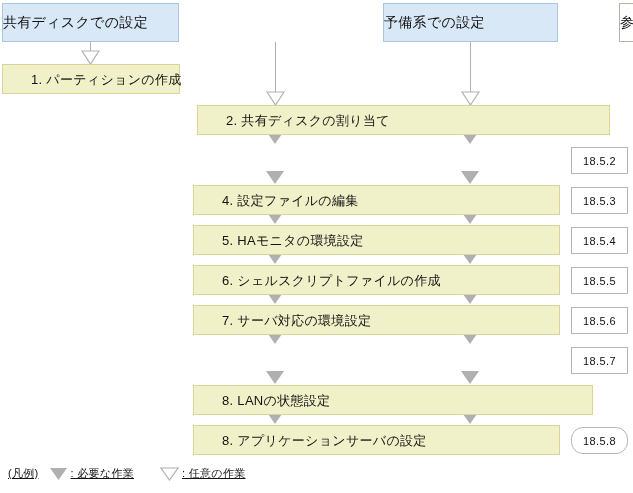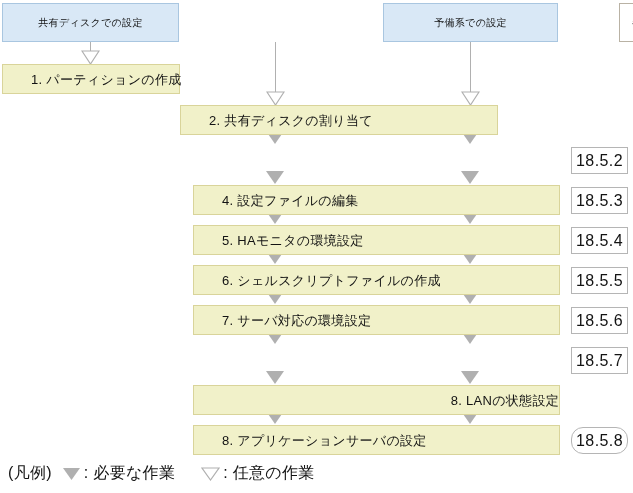--- a/index.html
+++ b/index.html
@@ -27,22 +27,22 @@
   }
 
   
   .col-header {
     position: absolute;
     box-sizing: border-box;
     background: #d9e8f6;
     border: 1px solid #a9c6e0;
     display: flex;
     align-items: center;
-    justify-content: center;
-    font-size: 10px;
+    justify-content: flex-start;
+    font-size: 14px;
     letter-spacing: 0.3px;
     color: #131313;
     white-space: nowrap;
   }
   .col-header.plain {
     background: #ffffff;
     border: 1px solid #b9b2a4;
   }
 
   
@@ -66,21 +66,21 @@
 
   
   .ref-box {
     position: absolute;
     box-sizing: border-box;
     background: #ffffff;
     border: 1px solid #b5b5b5;
     display: flex;
     align-items: center;
     justify-content: center;
-    font-size: 16px;
+    font-size: 11px;
     letter-spacing: 0.4px;
     color: #131313;
     white-space: nowrap;
   }
 
   
   .connector-line {
     position: absolute;
     width: 1px;
     background: #b0b0b0;
@@ -104,24 +104,25 @@
   .arrow-hollow svg { display: block; }
 
   
   #legend {
     position: absolute;
     left: 8px;
     top: 462px;
     height: 22px;
     display: flex;
     align-items: center;
-    font-size: 16px;
+    font-size: 11px;
     letter-spacing: 0.3px;
     color: #131313;
     white-space: nowrap;
+    text-decoration: underline;
   }
   #legend .legend-title { margin-right: 10px; }
   #legend .legend-glyph {
     display: inline-block;
     width: 20px;
     height: 14px;
     position: relative;
     margin-right: 2px;
   }
   #legend .legend-glyph svg {
@@ -187,42 +188,42 @@
   <div class="arrow-filled" style="left:461px; top:251px;"></div>
   <div class="arrow-filled" style="left:461px; top:291px;"></div>
   <div class="arrow-filled" style="left:461px; top:331px;"></div>
   <div class="arrow-filled" style="left:461px; top:371px;"></div>
   <div class="arrow-filled" style="left:461px; top:411px;"></div>
 
   <div class="step-box" style="left:2px; top:64px; width:178px; height:30px;">
     <span class="step-label">1. パーティションの作成</span>
   </div>
 
-  <div class="step-box" style="left:180px; top:105px; width:318px; height:30px;">
+  <div class="step-box" style="left:197px; top:105px; width:413px; height:30px;">
     <span class="step-label">2. 共有ディスクの割り当て</span>
   </div>
 
 
   <div class="step-box" style="left:193px; top:185px; width:367px; height:30px;">
     <span class="step-label">4. 設定ファイルの編集</span>
   </div>
 
   <div class="step-box" style="left:193px; top:225px; width:367px; height:30px;">
     <span class="step-label">5. HAモニタの環境設定</span>
   </div>
 
   <div class="step-box" style="left:193px; top:265px; width:367px; height:30px;">
     <span class="step-label">6. シェルスクリプトファイルの作成</span>
   </div>
 
   <div class="step-box" style="left:193px; top:305px; width:367px; height:30px;">
     <span class="step-label">7. サーバ対応の環境設定</span>
   </div>
 
-  <div class="step-box" style="left: 193px; top: 385px; width: 367px; height: 30px; justify-content: flex-end;">
+  <div class="step-box" style="left: 193px; top: 385px; width: 400px; height: 30px;">
     <span class="step-label">8. LANの状態設定</span>
   </div>
 
   <div class="step-box" style="left:193px; top:425px; width:367px; height:30px;">
     <span class="step-label">8. アプリケーションサーバの設定</span>
   </div>
 
   <div class="ref-box" style="left:571px; top:147px; width:57px; height:27px;">
     <span>18.5.2</span>
   </div>

